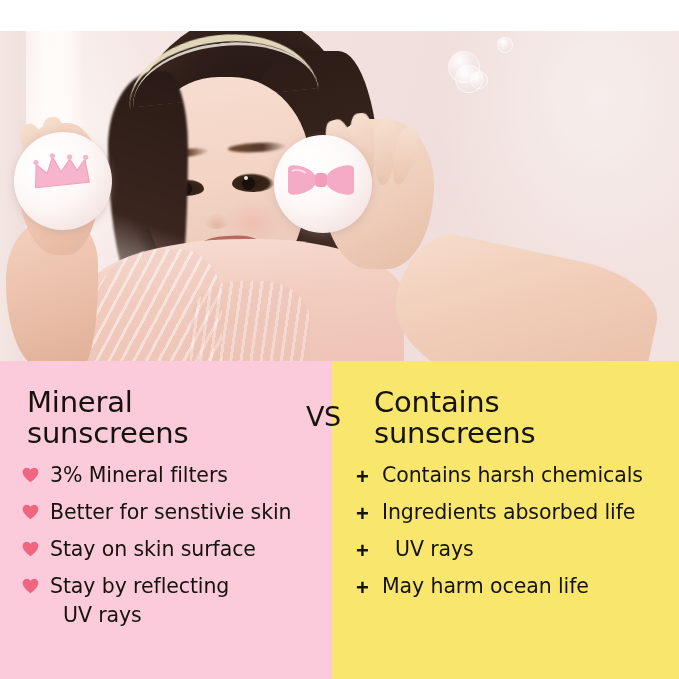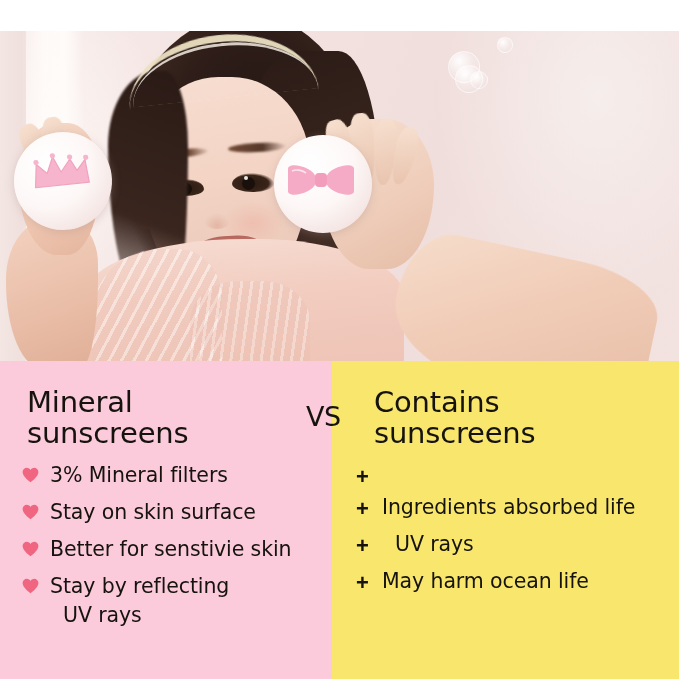--- a/index.html
+++ b/index.html
@@ -507,43 +507,44 @@
             </svg>
         </span>
         <span class="bullet-text">3% Mineral filters</span>
       </li>
       <li class="bullet">
         <span class="bullet-mark">
           <svg class="heart-ico" viewBox="0 0 18 17">
               <path d="M9 16.2 C9 16.2 0.6 10.6 0.6 5.4 C0.6 2.5 2.8 0.7 5.1 0.7 C6.8 0.7 8.2 1.7 9 3.1 C9.8 1.7 11.2 0.7 12.9 0.7 C15.2 0.7 17.4 2.5 17.4 5.4 C17.4 10.6 9 16.2 9 16.2 Z" fill="#f0657f"></path>
             </svg>
         </span>
-        <span class="bullet-text">Stay on skin surface</span>
+        <span class="bullet-text">Better for senstivie skin</span>
       </li>
       <li class="bullet">
         <span class="bullet-mark">
           <svg class="heart-ico" viewBox="0 0 18 17">
               <path d="M9 16.2 C9 16.2 0.6 10.6 0.6 5.4 C0.6 2.5 2.8 0.7 5.1 0.7 C6.8 0.7 8.2 1.7 9 3.1 C9.8 1.7 11.2 0.7 12.9 0.7 C15.2 0.7 17.4 2.5 17.4 5.4 C17.4 10.6 9 16.2 9 16.2 Z" fill="#f0657f"></path>
             </svg>
         </span>
-        <span class="bullet-text">Better for senstivie skin</span>
+        <span class="bullet-text">Stay on skin surface</span>
       </li>
       <li class="bullet">
         <span class="bullet-mark">
           <svg class="heart-ico" viewBox="0 0 18 17">
               <path d="M9 16.2 C9 16.2 0.6 10.6 0.6 5.4 C0.6 2.5 2.8 0.7 5.1 0.7 C6.8 0.7 8.2 1.7 9 3.1 C9.8 1.7 11.2 0.7 12.9 0.7 C15.2 0.7 17.4 2.5 17.4 5.4 C17.4 10.6 9 16.2 9 16.2 Z" fill="#f0657f"></path>
             </svg>
         </span>
         <span class="bullet-text"><span>Stay by reflecting</span><span class="cont">UV rays</span></span>
       </li>
     </ul>
 
     <ul class="bullets bullets-right">
       <li class="bullet">
         <span class="bullet-mark"><span class="plus-mark">+</span></span>
+        <span class="bullet-text">Contains harsh chemicals</span>
       </li>
       <li class="bullet">
         <span class="bullet-mark"><span class="plus-mark">+</span></span>
         <span class="bullet-text"><span>Ingredients absorbed life</span></span>
       </li>
       <li class="bullet">
         <span class="bullet-mark"><span class="plus-mark">+</span></span>
         <span class="bullet-text"><span class="cont">UV rays</span></span>
       </li>
       <li class="bullet">

